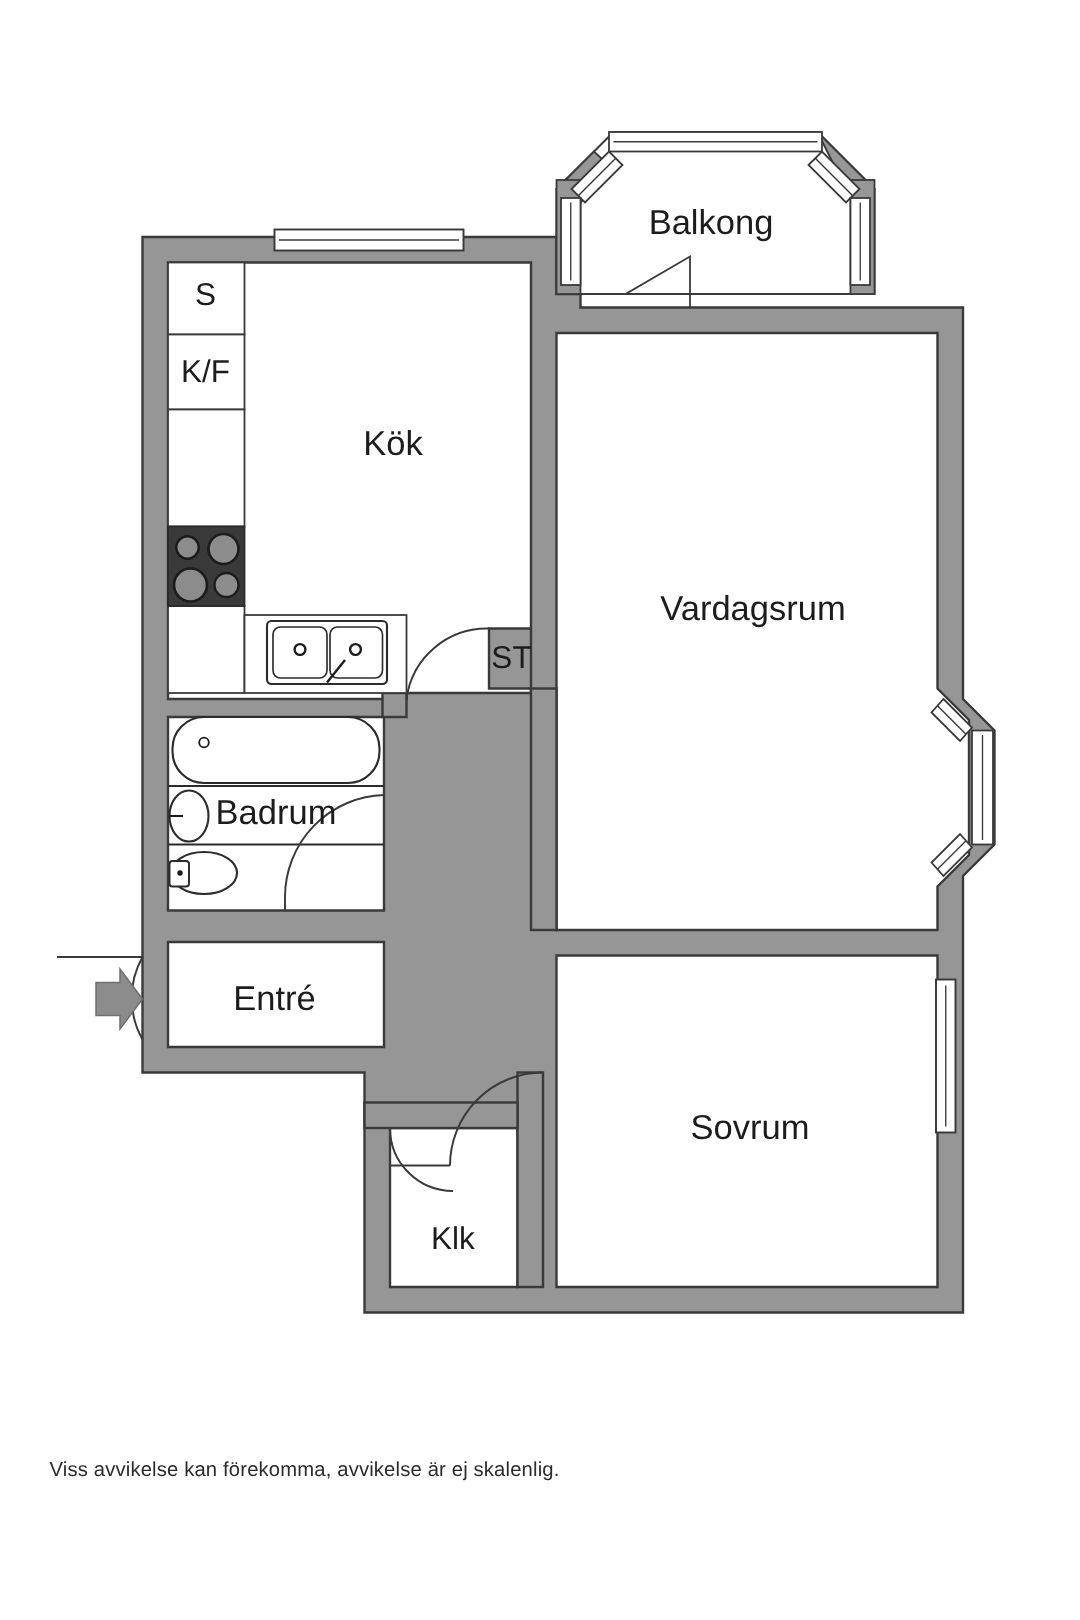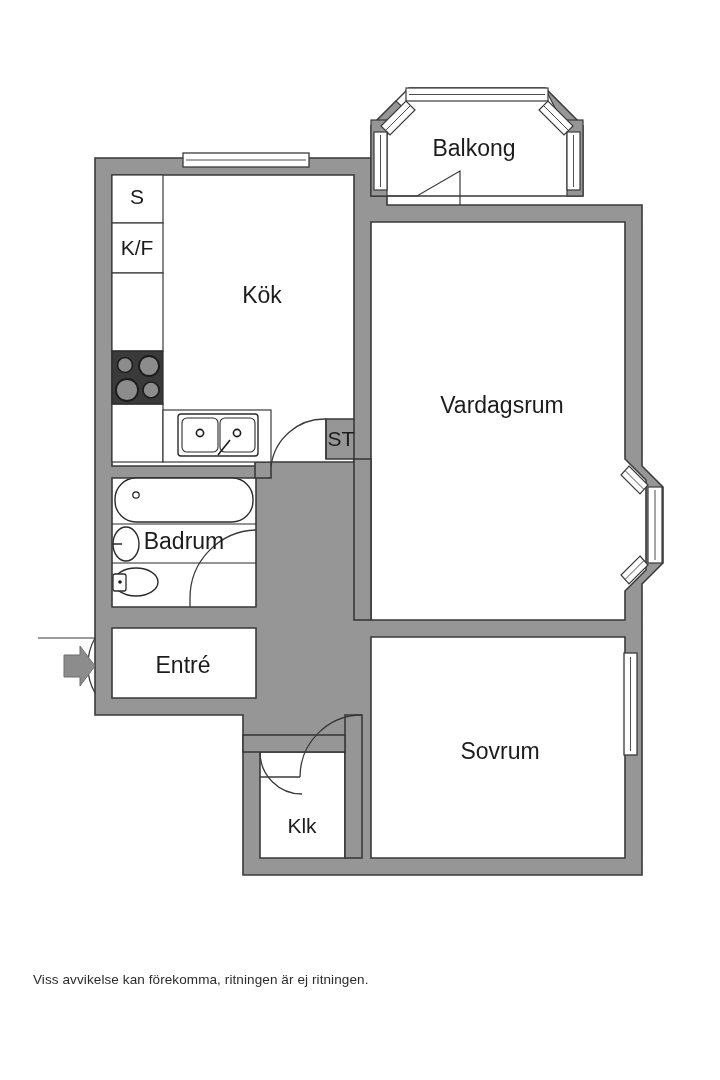--- a/index.html
+++ b/index.html
@@ -265,14 +265,14 @@
       <text class="room-label label-md" x="341" y="440">ST</text>
     </g>
 
     <g>
       <text class="room-label label-md" x="137" y="198">S</text>
       <text class="room-label label-md" x="137" y="249">K/F</text>
     </g>
 
   </svg>
 
-  <div class="caption">Viss avvikelse kan förekomma, ritningen är ej ritningen.</div>
+  <div class="caption">Viss avvikelse kan förekomma, avvikelse är ej skalenlig.</div>
 </div>
 
 </body></html>

